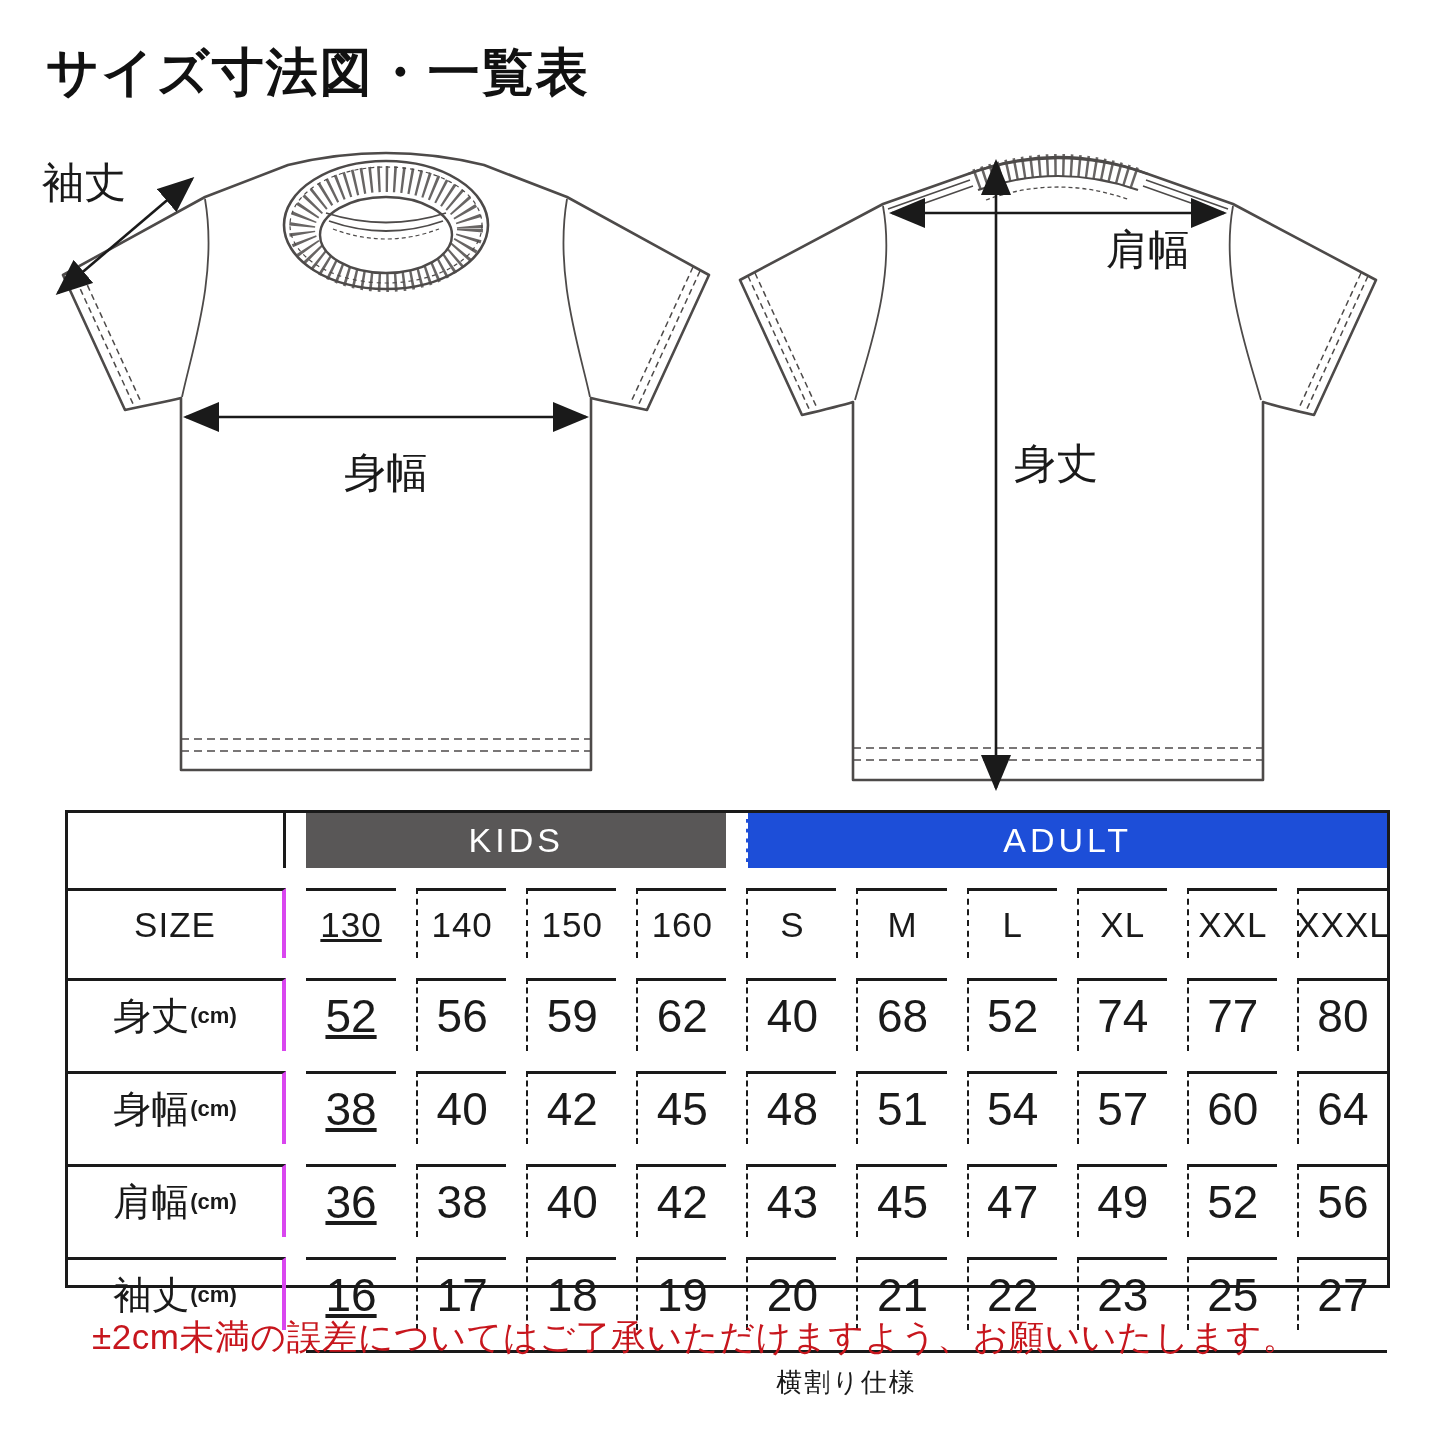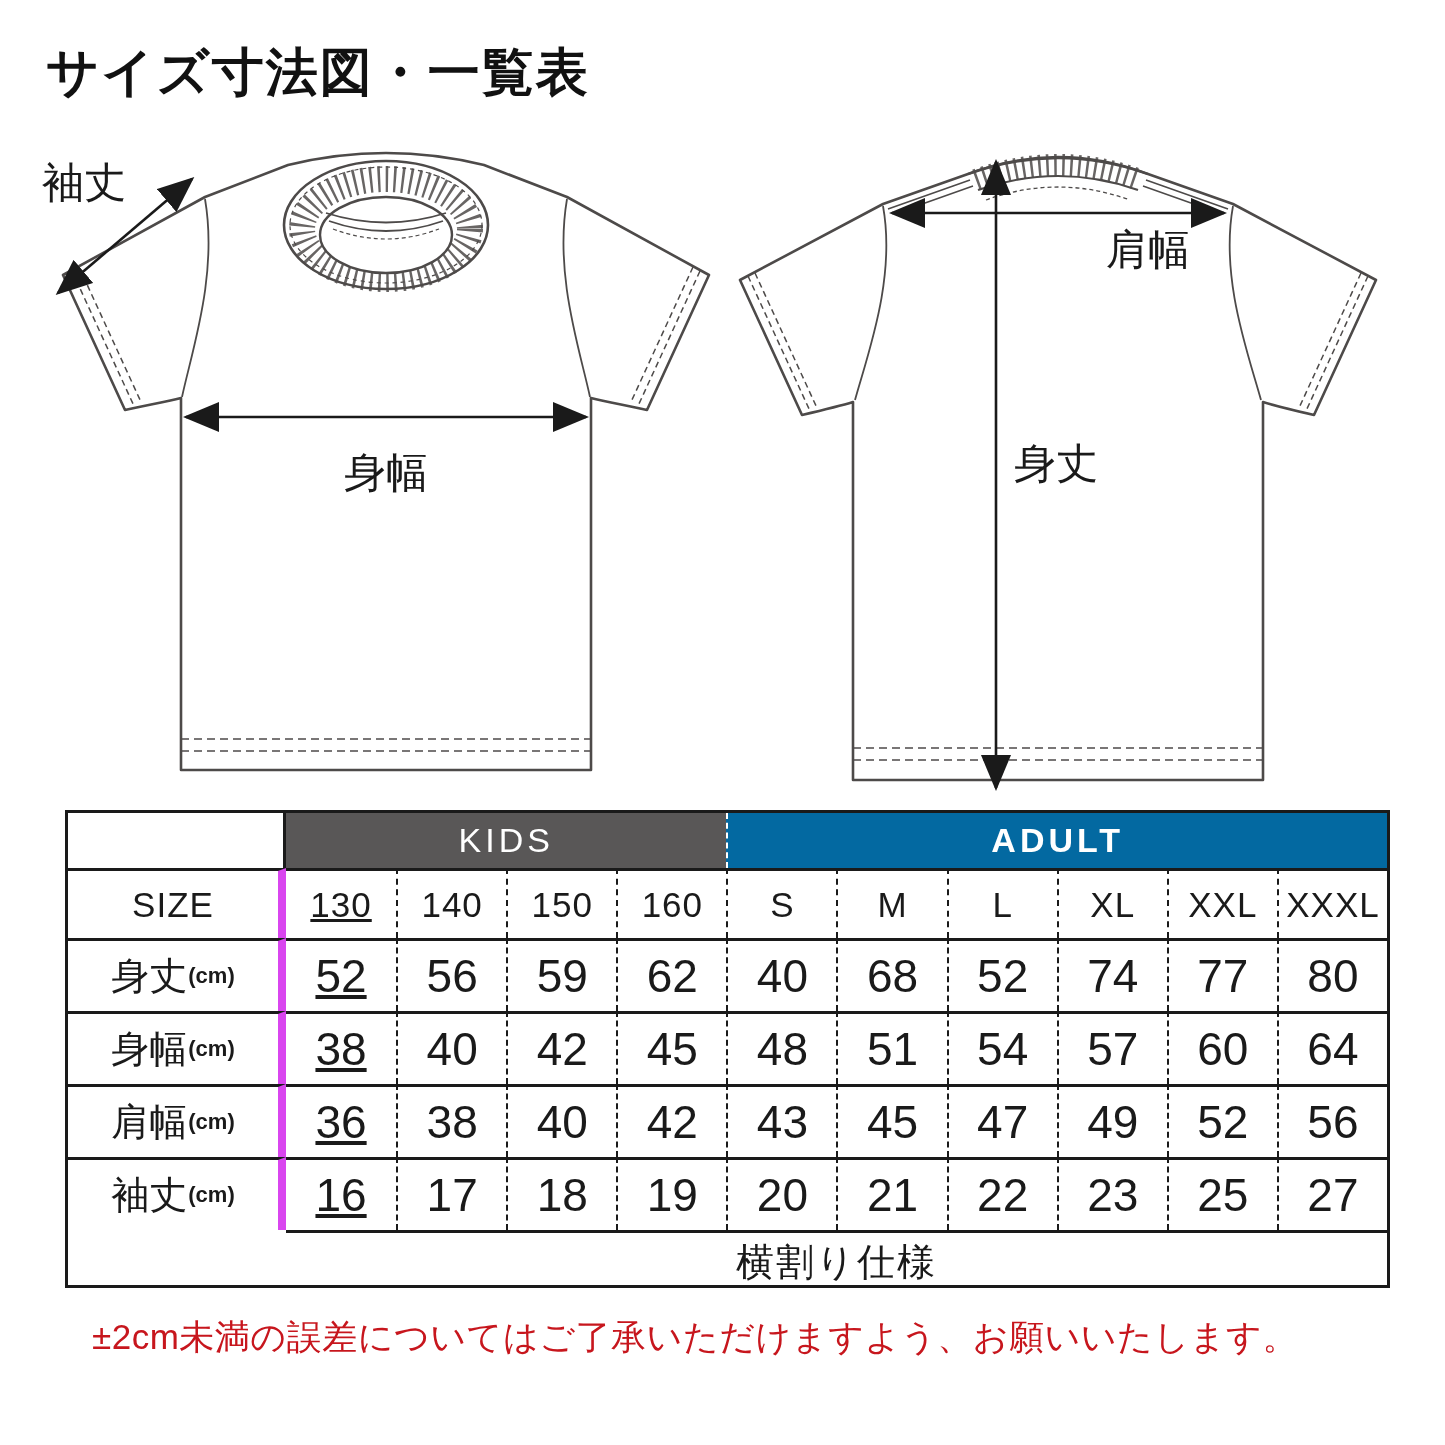--- a/index.html
+++ b/index.html
@@ -15,37 +15,37 @@
   .shirt-front{position:absolute;left:30px;top:135px;}
   .shirt-back{position:absolute;left:728px;top:128px;}
   svg text{font-family:"Liberation Sans","DejaVu Sans",sans-serif;fill:#1a1a1a;}
 
   
   .size-table{
     position:absolute;left:65px;top:810px;width:1325px;height:478px;
     display:grid;
     grid-template-columns:218px repeat(10,1fr);
     grid-template-rows:55px 70px 73px 73px 73px 73px 61px;
-    border:3px solid #1a1a1a;background:#fff;box-sizing:border-box;
+    border:3px solid #1a1a1a;background:#fff;box-sizing:border-box;gap:20px;
   }
   .cell{
     display:flex;align-items:center;justify-content:center;
     box-sizing:border-box;min-width:0;
   }
   .corner{border-right:3px solid #1a1a1a;}
   .group-head{color:#fff;font-size:34px;letter-spacing:4px;}
   .group-kids{grid-column:2 / span 4;background:#595757;}
-  .group-adult{grid-column:6 / span 6;background:#0369a1;border-left:2px dashed #ffffff;font-weight:bold;}
+  .group-adult{grid-column:6 / span 6;background:#1d4ed8;border-left:2px dashed #ffffff;}
   .rt{border-top:3px solid #1a1a1a;}          
-  .lab{border-right:8px solid #d946ef;font-size:38px;}
+  .lab{border-right:4px solid #d946ef;font-size:38px;}
   .lab .unit{font-size:22px;margin-left:1px;font-weight:bold;}
   .dc{border-left:2px dashed #1a1a1a;font-size:46px;}
   .dc.first{border-left:none;text-decoration:underline;}
   .size-row{font-size:35px;letter-spacing:1px;}
-  .spec-value{grid-column:2 / span 10;font-size:38px;letter-spacing:2px;}
+  .spec-value{grid-column:2 / span 10;font-size:26px;letter-spacing:2px;}
 
   
   .notes{
     position:absolute;left:56px;top:1308px;width:1360px;
     color:#c7161d;font-size:35px;line-height:1.66;letter-spacing:0.5px;
   }
   .notes .l2{padding-left:36px;}
 </style>
 </head>
 <body>

